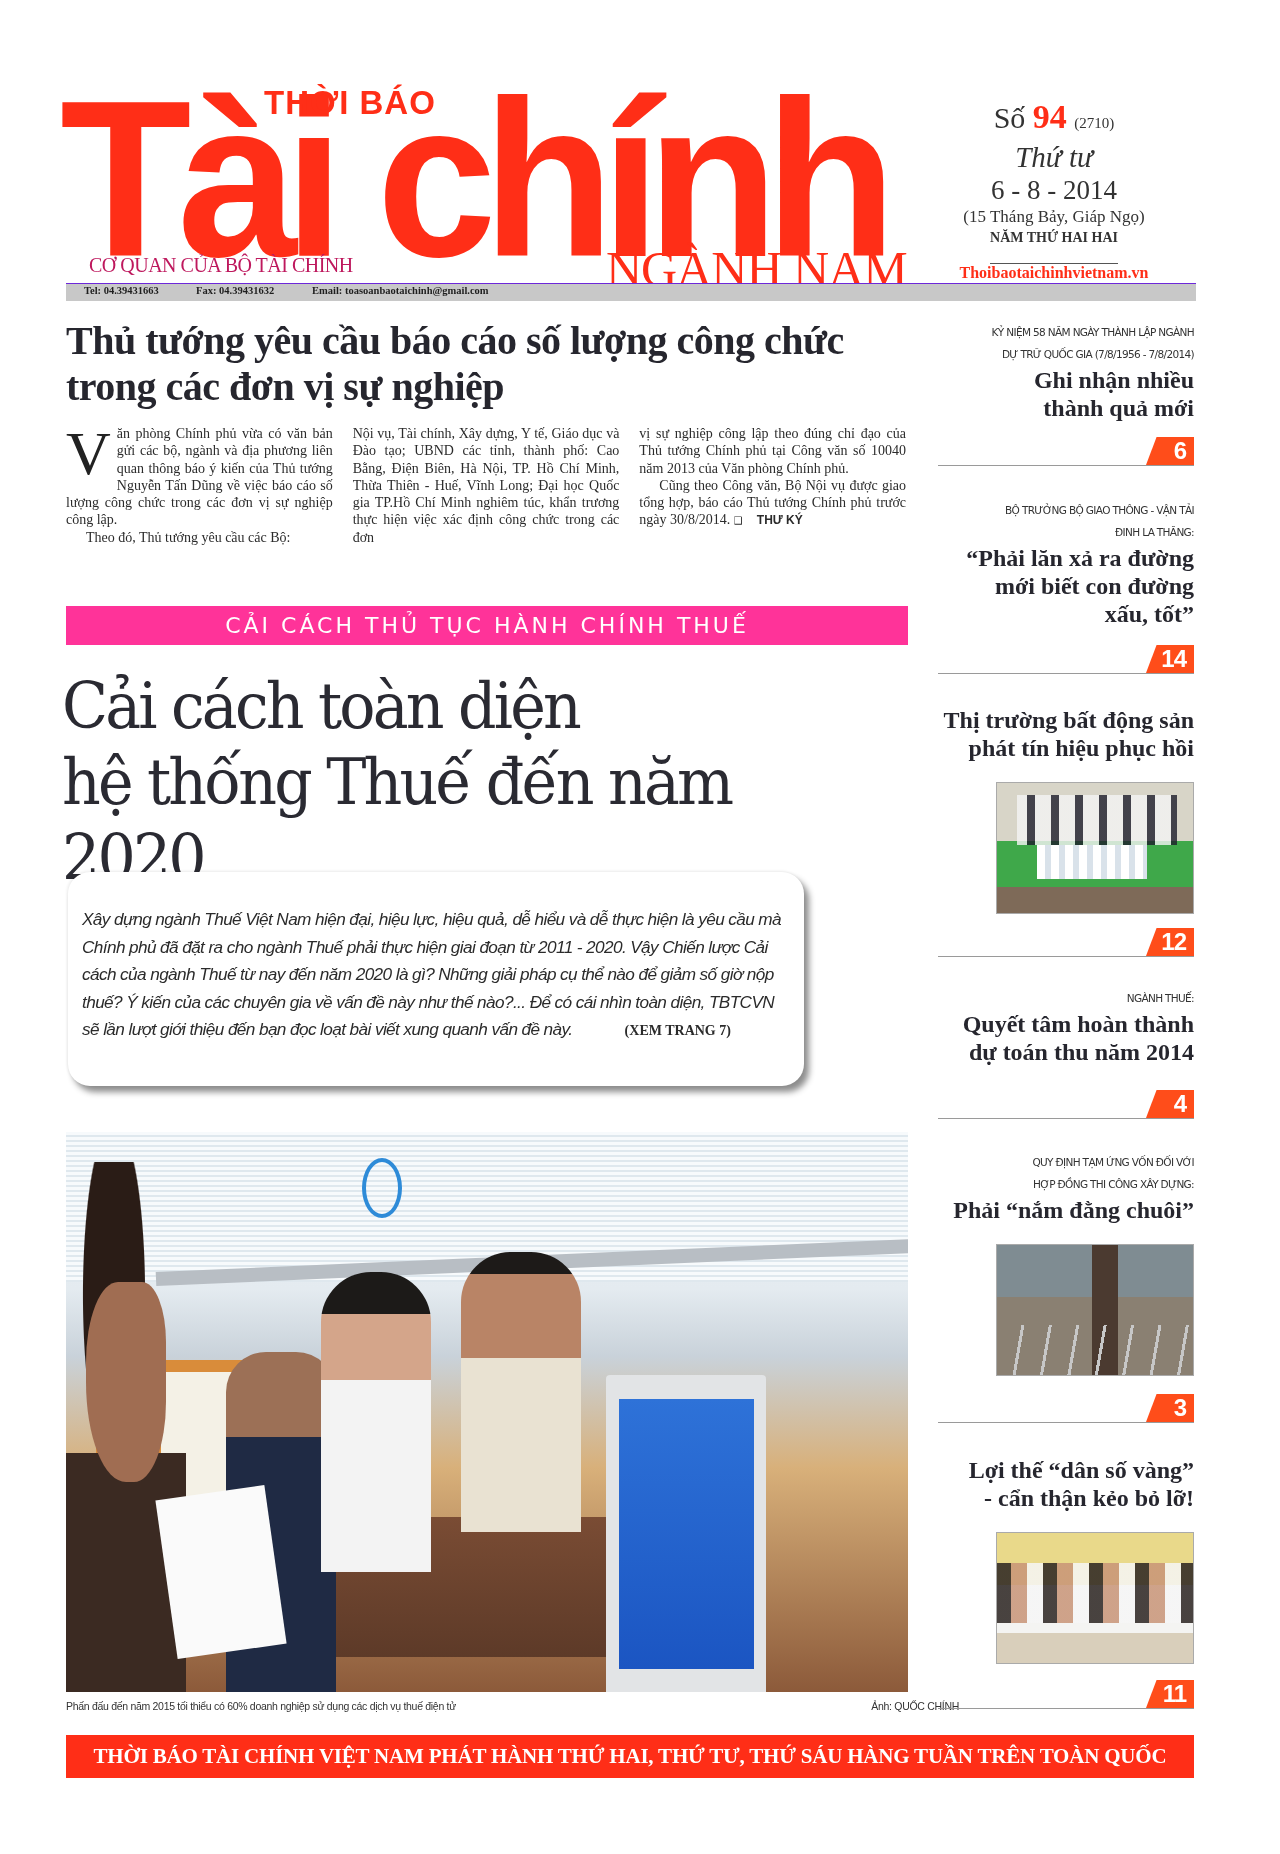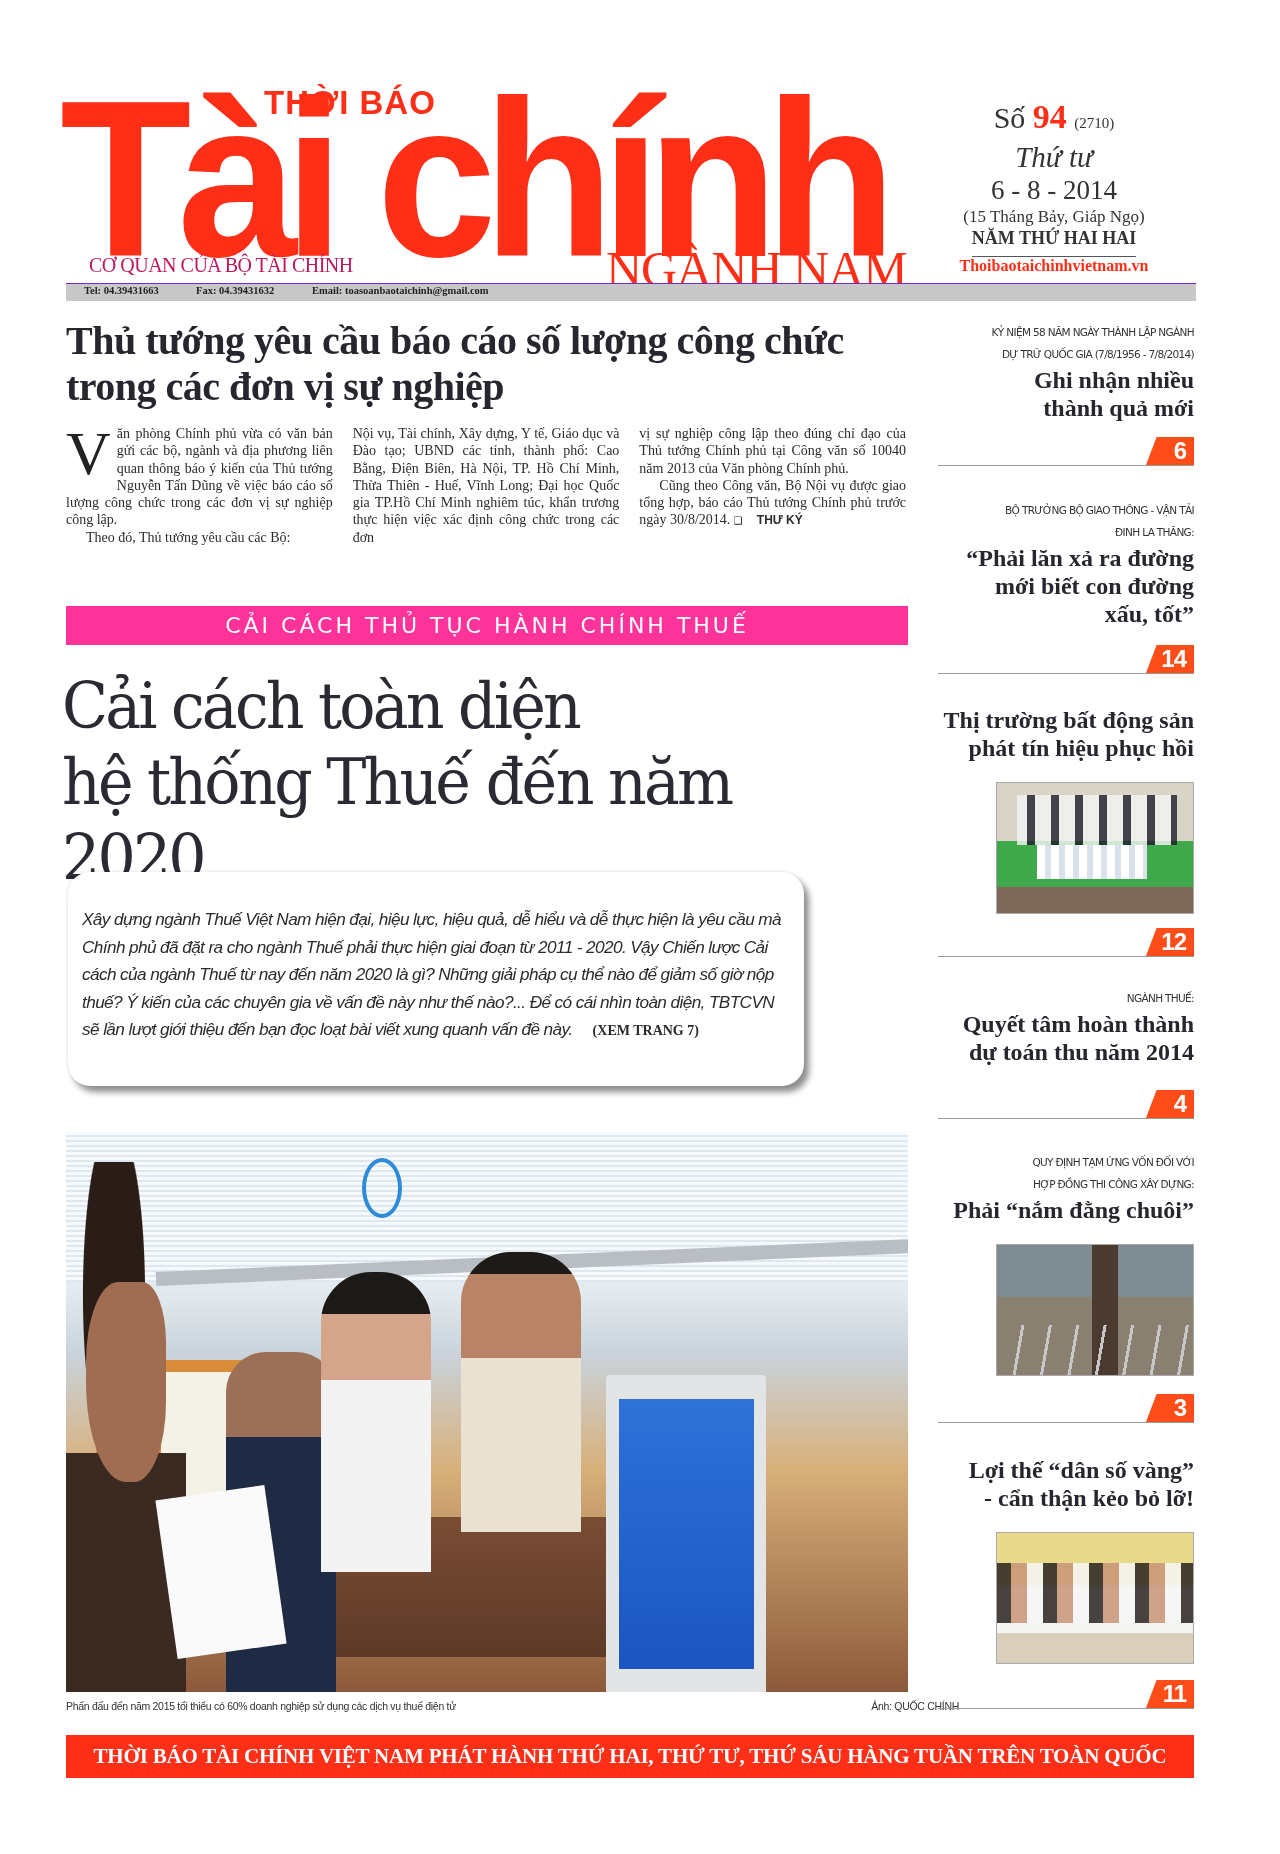--- a/index.html
+++ b/index.html
@@ -15,41 +15,41 @@
   .contact-bar { position: absolute; left: 66px; top: 283px; width: 1130px; height: 18px; background: #c8c8c8; border-top: 1px solid #6d28d9; }
   .contact-bar span { position: absolute; top: 1px; font-family: "Liberation Serif", serif; font-weight: bold; font-size: 10.5px; color: #1f1f1f; }
 
   .issue-box { position: absolute; right: 96px; top: 100px; width: 260px; text-align: center; color: #333; }
   .issue-line1 { font-size: 30px; line-height: 34px; }
   .issue-line1 .num { color: #ff2e17; font-weight: bold; font-size: 34px; }
   .issue-line1 .paren { font-size: 15px; }
   .issue-day { font-style: italic; font-size: 29px; line-height: 34px; }
   .issue-date { font-size: 27px; line-height: 32px; }
   .issue-lunar { font-size: 17px; line-height: 22px; }
-  .issue-year { font-weight: bold; font-size: 18px; line-height: 20px; display: inline-block; border-bottom: 1px solid #555; padding-bottom: 8px; }
+  .issue-year { font-weight: bold; font-size: 14px; line-height: 20px; display: inline-block; border-bottom: 1px solid #555; padding-bottom: 15px; }
   .issue-site { color: #ff2e17; font-weight: bold; font-size: 16px; margin-top: 0; }
 
   
   .top-headline { position: absolute; left: 66px; top: 318px; width: 860px; font-family: "Liberation Serif", serif; font-weight: bold; font-size: 40px; line-height: 46px; color: #26262e; letter-spacing: -0.5px; }
   .top-cols { position: absolute; left: 66px; top: 425px; width: 840px; display: flex; gap: 20px; }
   .top-col { flex: 1; font-family: "Liberation Serif", serif; font-size: 14px; line-height: 17.3px; text-align: justify; color: #2b2b2b; }
   .dropcap { float: left; font-size: 62px; line-height: 52px; font-weight: normal; margin: 2px 6px 0 0; color: #222; }
   .indent { text-indent: 20px; }
   .byline { font-family: "Liberation Sans", sans-serif; font-weight: bold; font-size: 12px; }
   .end-mark { font-family: "DejaVu Sans", sans-serif; font-size: 10px; }
 
   
   .section-bar { position: absolute; left: 66px; top: 606px; width: 842px; height: 39px; background: #ff3399; color: #ffffff; text-align: center; font-family: "DejaVu Sans", sans-serif; font-size: 22px; letter-spacing: 3px; line-height: 39px; font-weight: normal; }
 
   .main-headline { position: absolute; left: 62px; top: 668px; width: 880px; font-family: "DejaVu Serif", serif; font-size: 64px; line-height: 76px; color: #2a2a32; letter-spacing: -3px; font-weight: normal; transform: scaleX(0.94); transform-origin: left top; }
 
   
   .lead-box { position: absolute; left: 68px; top: 872px; width: 736px; height: 214px; background: #fff; border-radius: 22px; box-shadow: 5px 6px 6px rgba(0,0,0,0.45), -1px -1px 3px rgba(0,0,0,0.08); }
   .lead-text { position: absolute; left: 82px; top: 906px; width: 700px; font-family: "Liberation Sans", sans-serif; font-style: italic; font-size: 17.2px; line-height: 27.5px; color: #2b2b2b; letter-spacing: -0.6px; }
-  .lead-see { font-family: "Liberation Serif", serif; font-style: normal; font-weight: bold; font-size: 14px; margin-left: 16px; letter-spacing: 0; }
+  .lead-see { font-family: "Liberation Serif", serif; font-style: normal; font-weight: bold; font-size: 14px; margin-left: 48px; letter-spacing: 0; }
 
   
   .main-photo { position: absolute; left: 66px; top: 1132px; width: 842px; height: 560px; overflow: hidden; background: linear-gradient(180deg, #eef3f7 0%, #e4ebf0 28%, #c9d2da 40%, #d8b07a 60%, #8c5a3a 100%); }
   .photo-shelf { position: absolute; left: 0; top: 0; width: 100%; height: 150px; background: repeating-linear-gradient(180deg, #f7fafc 0 3px, #dfe8ee 3px 5px); }
   .photo-shelf-bar { position: absolute; left: 90px; top: 140px; width: 760px; height: 14px; background: #b8bec4; transform: rotate(-2.5deg); transform-origin: left; }
   .photo-sign { position: absolute; left: 296px; top: 26px; width: 40px; height: 60px; border: 4px solid #2e8bd8; border-radius: 50%; }
   .photo-person-left { position: absolute; left: 0; top: 30px; width: 120px; height: 530px; background: radial-gradient(ellipse at 40% 25%, #2a1c16 0 30%, transparent 31%), linear-gradient(180deg, transparent 0 55%, #3b2a22 55% 100%); }
   .photo-face-left { position: absolute; left: 20px; top: 150px; width: 80px; height: 200px; background: #a06d52; border-radius: 40% 30% 40% 50%; }
   .photo-man1 { position: absolute; left: 160px; top: 220px; width: 110px; height: 340px; background: linear-gradient(180deg, #9c7056 0 25%, #1f2a44 25% 100%); border-radius: 40px 40px 0 0; }
   .photo-woman { position: absolute; left: 255px; top: 140px; width: 110px; height: 300px; background: linear-gradient(180deg, #1c1a18 0 14%, #d4a58a 14% 36%, #f3f3f3 36% 100%); border-radius: 50px 50px 0 0; }

